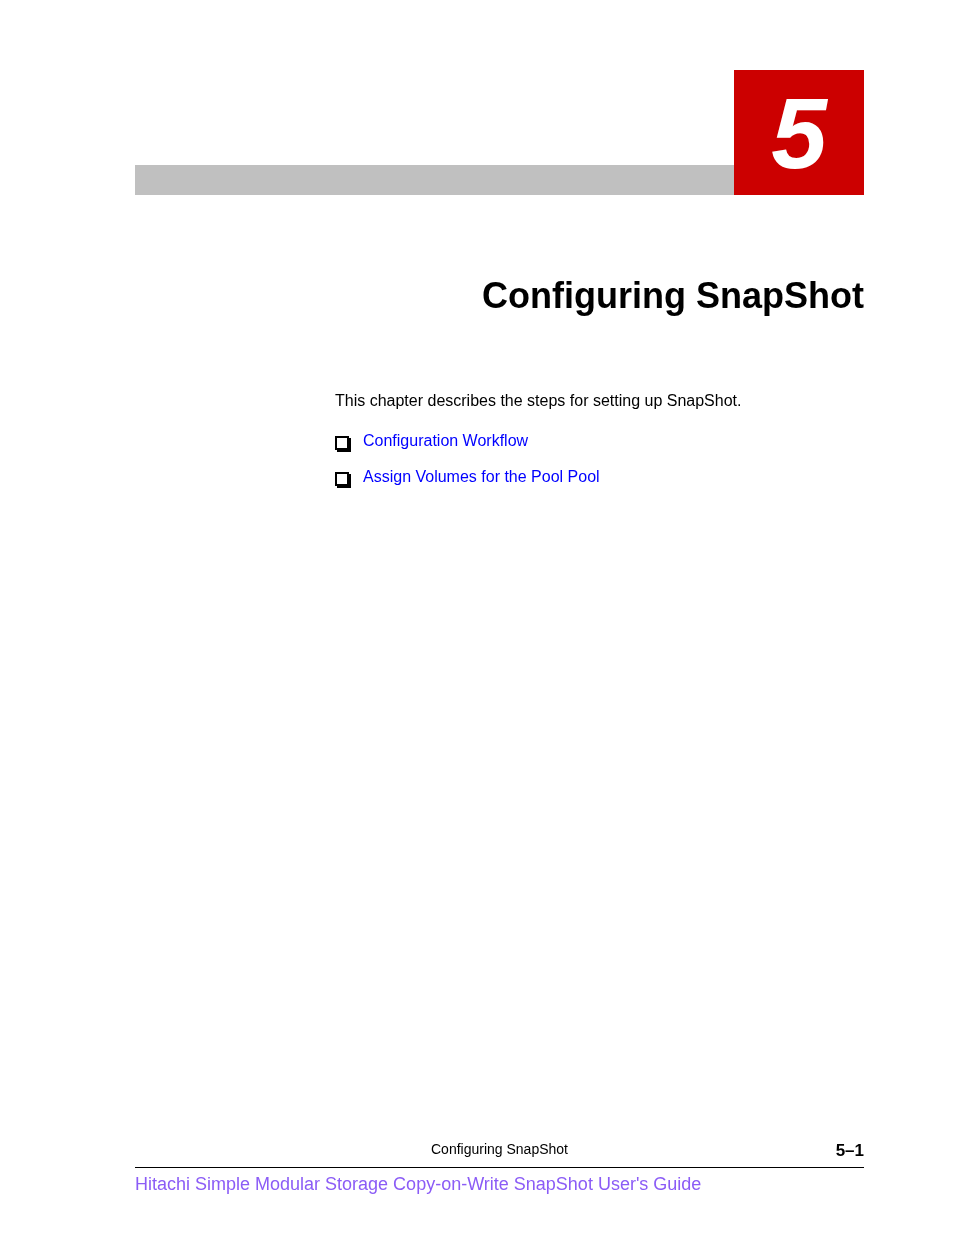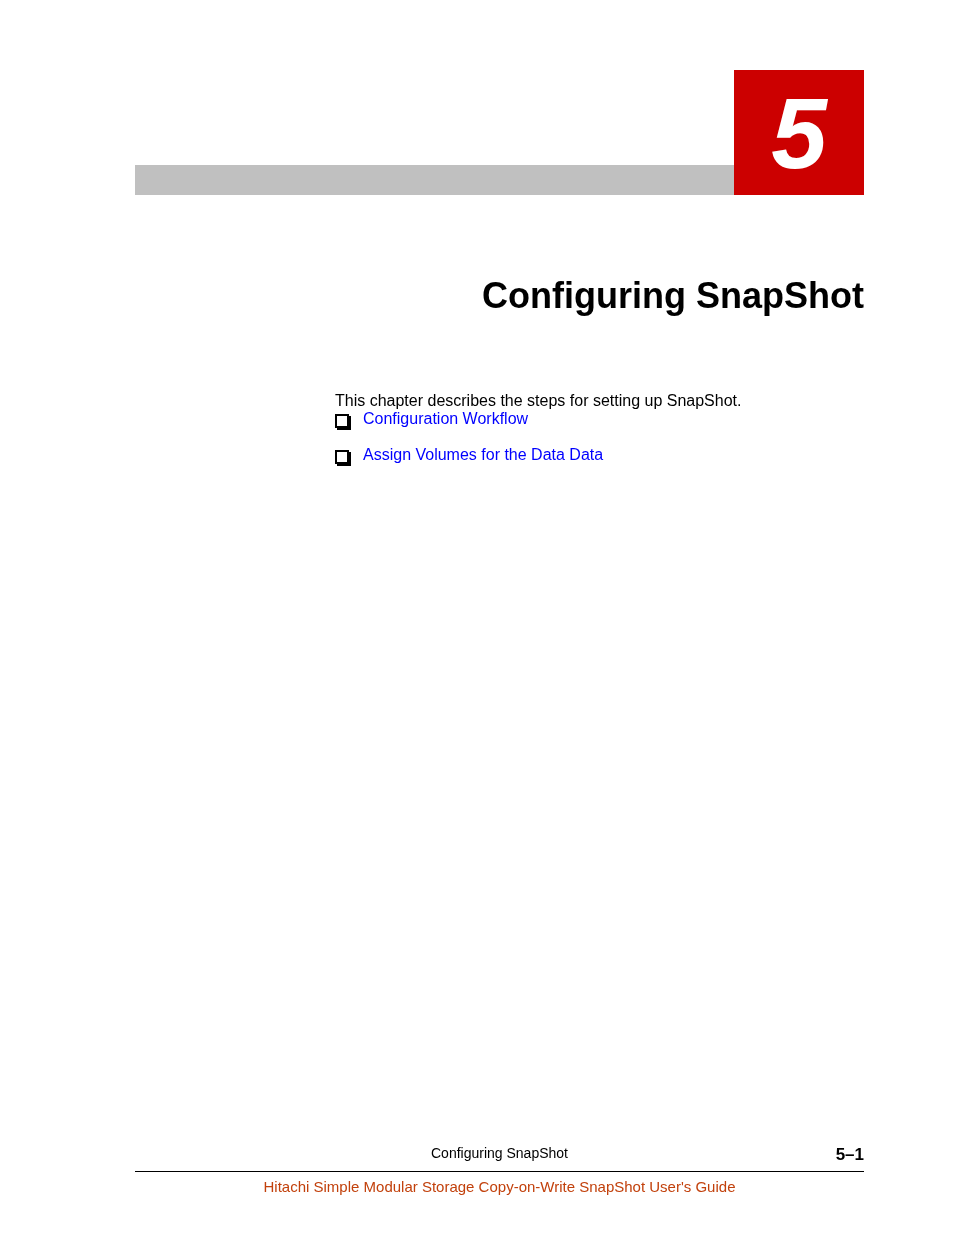--- a/index.html
+++ b/index.html
@@ -59,20 +59,21 @@
       color: #000000;
       margin-bottom: 75px;
       font-family: Verdana, Geneva, sans-serif;
     }
     .content {
       padding-left: 200px;
     }
     .intro-text {
       font-size: 16px;
       color: #000000;
+      margin-bottom: 22px;
     }
     .toc-list {
       list-style: none;
     }
     .toc-item {
       display: flex;
       align-items: flex-end;
       margin-bottom: 18px;
       font-size: 16px;
     }
@@ -116,23 +117,22 @@
     }
     .footer-page {
       font-size: 17px;
       font-weight: bold;
       color: #000000;
       margin-left: auto;
       z-index: 1;
       text-align: center;
     }
     .footer-guide {
-      text-align: center;
-      font-size: 15px;
-      color: #c2410c;
+      font-size: 18px;
+      color: #8b5cf6;
     }
   </style>
 </head>
 <body>
 
 <div class="page">
 
   <div class="header-banner">
     <div class="grey-bar"></div>
     <div class="chapter-box">
@@ -145,21 +145,21 @@
   <div class="content">
     <p class="intro-text">This chapter describes the steps for setting up SnapShot.</p>
 
     <ul class="toc-list">
       <li class="toc-item">
         <span class="box-icon"></span>
         <a class="toc-link">Configuration Workflow</a>
       </li>
       <li class="toc-item">
         <span class="box-icon"></span>
-        <a class="toc-link">Assign Volumes for the Data Data</a>
+        <a class="toc-link">Assign Volumes for the Pool Pool</a>
       </li>
     </ul>
   </div>
 
   <div class="footer">
     <div class="footer-top">
       <span class="footer-center">Configuring SnapShot</span>
       <span class="footer-page">5–1</span>
     </div>
     <div class="footer-guide">Hitachi Simple Modular Storage Copy-on-Write SnapShot User's Guide</div>

